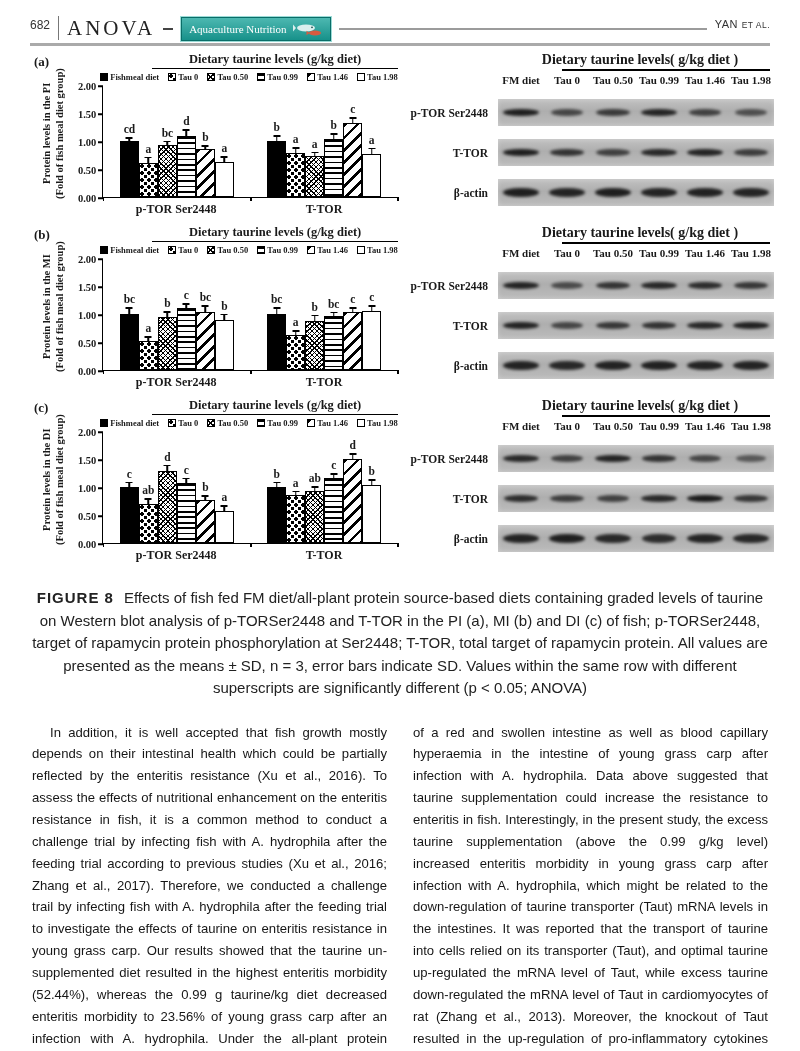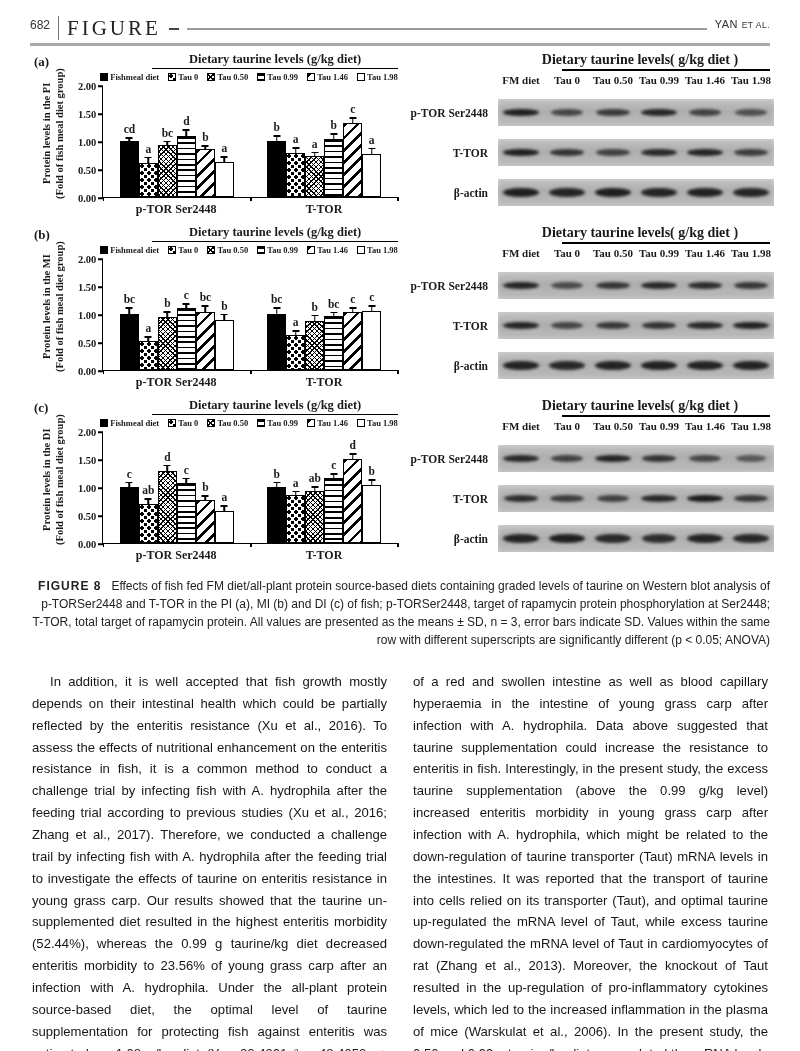--- a/index.html
+++ b/index.html
@@ -73,34 +73,44 @@
   .blot-col { flex:1; text-align:center; font:bold 11px "Liberation Serif", serif; white-space:nowrap; }
   .blot-row { display:flex; align-items:center; margin-top:13px; }
   .blot-rowlabel { width:96px; text-align:right; padding-right:10px; font:bold 11.5px "Liberation Serif", serif; white-space:nowrap; }
   .strip { flex:1; margin-right:8px; height:27px; display:flex; align-items:center;
            background:linear-gradient(180deg,#c2c2c2,#aeaeae 45%,#bcbcbc);
            box-shadow:inset 0 0 5px rgba(255,255,255,.3); }
   .band-cell { flex:1; display:flex; justify-content:center; align-items:center; }
   .band { height:7px; background:#161616; border-radius:50%; filter:blur(1.6px); }
 
   
-  .caption { margin:14px 30px 0 30px; font-size:12px; line-height:1.5; color:#222; text-align:right; }
+  .caption { margin:24px 30px 0 30px; font-size:15px; line-height:1.5; color:#222; text-align:center; }
   .caption-label { font-weight:bold; letter-spacing:1px; margin-right:10px; }
   .body-cols { display:flex; gap:26px; margin:22px 32px 0 32px; }
   .body-col { flex:1; font-size:13.1px; line-height:1.67; text-align:justify; color:#161616; }
   .body-col.indent-first { text-indent:18px; }
 </style>
 </head>
 <body>
 
 <header class="pagehead">
   <span class="pagenum">682</span>
   <span class="pg-divider"></span>
-  <span class="wiley">FIGURE</span>
+  <span class="wiley">ANOVA</span>
   <span class="dashline"></span>
+  <span class="badge">
+    <span class="badge-text">Aquaculture Nutrition</span>
+    <svg width="30" height="16" viewBox="0 0 30 16" aria-hidden="true">
+      <ellipse cx="13" cy="7" rx="9" ry="3.4" fill="#dcefee"></ellipse>
+      <polygon points="3,7 0,3.5 0,10.5" fill="#dcefee"></polygon>
+      <circle cx="19" cy="6.3" r="0.9" fill="#20504e"></circle>
+      <ellipse cx="22" cy="12" rx="6" ry="2.4" fill="#d85b40"></ellipse>
+      <polygon points="16.5,12 13.5,9.8 13.5,14.2" fill="#d85b40"></polygon>
+    </svg>
+  </span>
   <span class="headline-fill"></span>
   <span class="runhead">
     <span>YAN</span>
     <small>ET AL.</small>
   </span>
 </header>
 <div class="head-rule"></div>
 
 <main id="fig-rows">
     <div class="fig-row">

